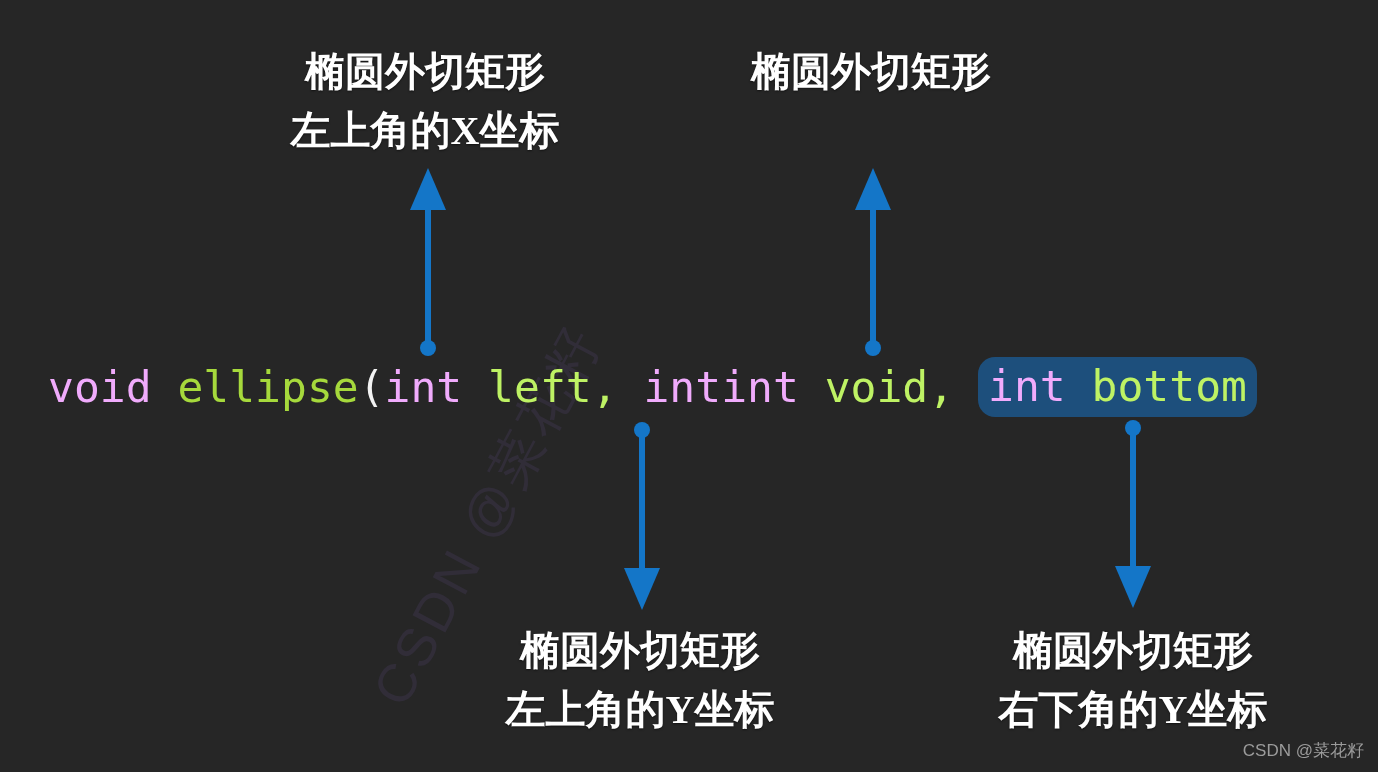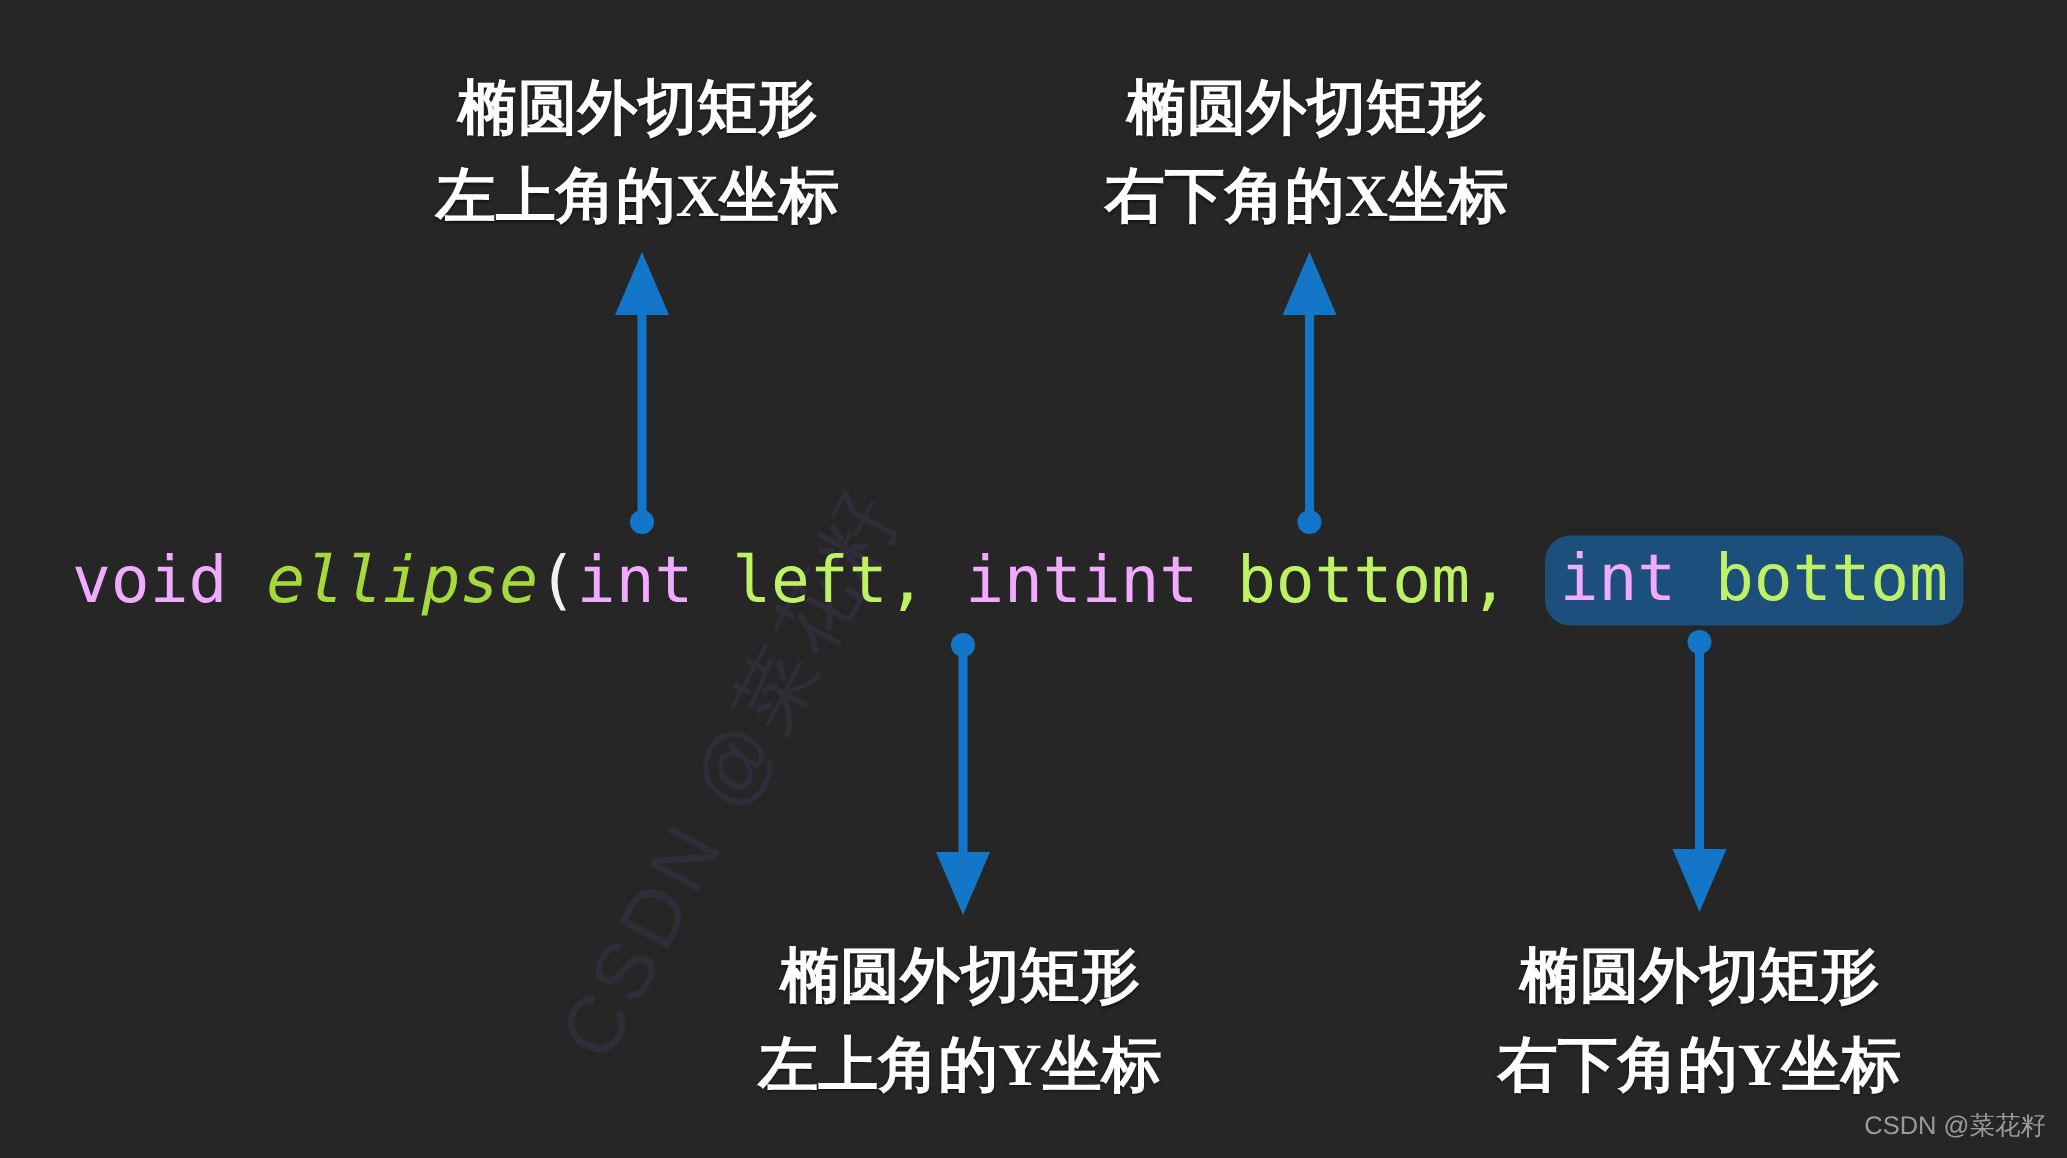--- a/index.html
+++ b/index.html
@@ -66,21 +66,21 @@
     height: 62px;
     display: flex;
     align-items: center;
     font-family: "DejaVu Sans Mono", "Liberation Mono", monospace;
     font-size: 43px;
     letter-spacing: 0px;
     white-space: pre;
   }
   .tok { white-space: pre; }
   .tok-kw    { color: #f0abfc; }
-  .tok-fn    { color: #a6d93c; font-style: italic; }
+  .tok-fn    { color: #a6d93c; }
   .tok-plain { color: #bef264; }
   .tok-punct { color: #f2f2f2; }
 
   #highlight-pill {
     display: inline-flex;
     align-items: center;
     background: #1d4f7c;
     border-radius: 17px;
     padding: 4px 10px 6px 10px;
     margin: 0 -2px;
@@ -105,21 +105,20 @@
 
   <div class="watermark">CSDN @菜花籽</div>
 
   <div class="caption" id="cap-left-top">
     <span class="l1">椭圆外切矩形</span>
     <span class="l2">左上角的X坐标</span>
   </div>
 
   <div class="caption" id="cap-right-top">
     <span class="l1">椭圆外切矩形</span>
-    <span class="l2">右下角的X坐标</span>
   </div>
 
   <div class="caption" id="cap-left-bot">
     <span class="l1">椭圆外切矩形</span>
     <span class="l2">左上角的Y坐标</span>
   </div>
 
   <div class="caption" id="cap-right-bot">
     <span class="l1">椭圆外切矩形</span>
     <span class="l2">右下角的Y坐标</span>
@@ -159,21 +158,21 @@
 
   <div id="code-line">
     <span class="tok tok-kw">void</span>
     <span class="tok tok-plain"> </span>
     <span class="tok tok-fn">ellipse</span>
     <span class="tok tok-punct">(</span>
     <span class="tok tok-kw">int</span>
     <span class="tok tok-plain"> left, </span>
     <span class="tok tok-kw">int</span>
     <span class="tok tok-kw">int</span>
-    <span class="tok tok-plain"> bottom, </span>
+    <span class="tok tok-plain"> void, </span>
 
     <span id="highlight-pill">
       <span class="tok tok-kw">int</span>
       <span class="tok tok-plain"> </span>
       <span class="tok tok-plain">bottom</span>
     </span>
 
     
   </div>
 

